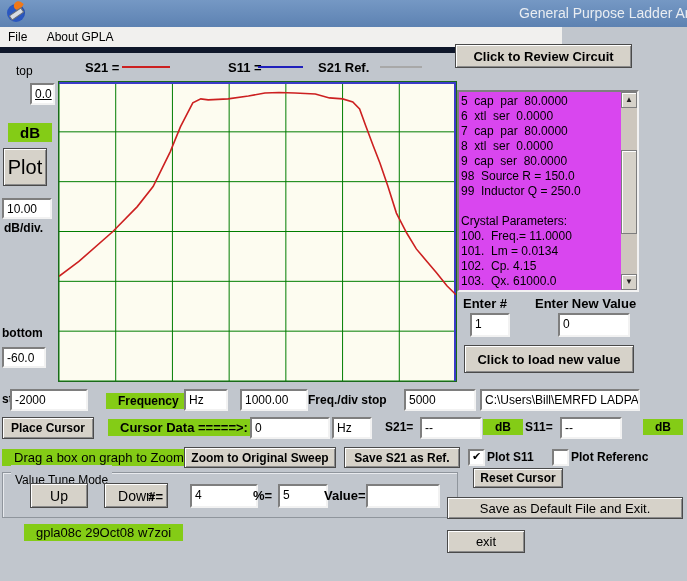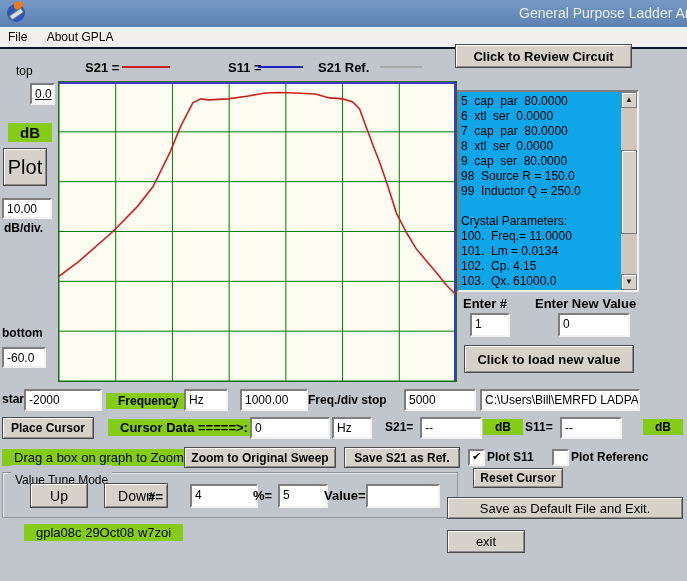--- a/index.html
+++ b/index.html
@@ -9,22 +9,22 @@
   .titlebar{position:absolute;left:0;top:0;width:687px;height:27px;
             background:linear-gradient(#7598c4,#5d82b2);}
   .title-text{position:absolute;left:519px;top:5px;font-size:14px;color:#e9edf2;white-space:nowrap;}
   .app-icon{position:absolute;left:7px;top:4px;width:18px;height:18px;border-radius:50%;
             background:radial-gradient(circle at 40% 60%, #2a57c0 0 55%, #123a8e 100%);}
   .app-icon .flame{position:absolute;left:7px;top:-3px;width:8px;height:9px;background:#f07818;
             border-radius:60% 10% 60% 60%;transform:rotate(35deg);}
   .app-icon .pen{position:absolute;left:2px;top:7px;width:13px;height:4px;background:#d8dde4;
             border:1px solid #6a7078;transform:rotate(-35deg);border-radius:1px;}
   
-  .menubar{position:absolute;left:0;top:27px;width:687px;height:20px;background:#f1f0ee;
-           border-bottom:2px solid #0f172a;font-size:12px;}
+  .menubar{position:absolute;left:0;top:27px;width:562px;height:20px;background:#f1f0ee;
+           border-bottom:6px solid #0f172a;font-size:12px;}
   .menubar span{display:inline-block;padding:3px 8px 0 8px;}
   
   .field{position:absolute;background:#fff;font-size:12px;line-height:16px;padding:1px 3px;
          border-top:2px solid #7e7e7e;border-left:2px solid #7e7e7e;
          border-bottom:2px solid #f2f2f2;border-right:2px solid #f2f2f2;
          white-space:nowrap;overflow:hidden;}
   .btn{position:absolute;background:#d6d2c9;border:1px solid #4a4a4a;
        box-shadow:inset 1px 1px 0 #ffffff,inset -1px -1px 0 #8b8b8b;
        display:flex;align-items:center;justify-content:center;
        font-size:12px;cursor:default;white-space:nowrap;}
@@ -32,21 +32,21 @@
   .lbl{position:absolute;font-size:12px;white-space:nowrap;}
   .beige{background:#84cc16;padding:1px 12px;}
   .legend-line{position:absolute;height:0;border-top:2px solid;}
   .groupbox{position:absolute;border:1px solid #8f959c;box-shadow:1px 1px 0 #e8eaee inset;}
   .groupbox .gb-title{position:absolute;top:-8px;left:8px;background:#c1c6cd;padding:8px 4px;font-size:12px;}
   .checkbox{position:absolute;width:13px;height:13px;background:#fff;
             border-top:2px solid #7e7e7e;border-left:2px solid #7e7e7e;
             border-bottom:2px solid #f2f2f2;border-right:2px solid #f2f2f2;
             font-size:11px;line-height:11px;text-align:center;font-weight:bold;}
   
-  .listbox{position:absolute;left:457px;top:90px;width:178px;height:198px;background:#0ea5e9;
+  .listbox{position:absolute;left:457px;top:90px;width:178px;height:198px;background:#d946ef;
            border-top:2px solid #7e7e7e;border-left:2px solid #7e7e7e;
            border-bottom:2px solid #f2f2f2;border-right:2px solid #f2f2f2;}
   .list-items{position:absolute;left:2px;top:2px;right:17px;bottom:0;overflow:hidden;
               font-size:12px;line-height:15px;white-space:pre;}
   .scrollbar{position:absolute;right:0;top:0;width:16px;height:100%;background:#cdc7be;}
   .sb-btn{position:absolute;left:0;width:16px;height:16px;background:#d6d2c9;border:1px solid #7d7d7d;
           box-shadow:inset 1px 1px 0 #fff;box-sizing:border-box;
           font-size:8px;line-height:14px;text-align:center;color:#222;}
   .sb-thumb{position:absolute;left:0;width:16px;background:#d6d2c9;border:1px solid #7d7d7d;
             box-shadow:inset 1px 1px 0 #fff;box-sizing:border-box;}
@@ -120,21 +120,21 @@
       <div class="sb-btn" style="bottom:0;">▼</div>
     </div>
   </div>
   <span class="lbl bold" style="left:463px;top:296px;font-size:13px;">Enter #</span>
   <span class="lbl bold" style="left:535px;top:296px;font-size:13px;">Enter New Value</span>
   <div class="field" style="left:470px;top:313px;width:30px;height:18px;">1</div>
   <div class="field" style="left:558px;top:313px;width:62px;height:18px;">0</div>
   <button class="btn bold" style="left:464px;top:345px;width:170px;height:28px;font-size:13px;">Click to load new value</button>
 
   <span class="lbl bold" style="left:2px;top:392px;">start</span>
-  <div class="field" style="left:24px;top:389px;width:68px;height:16px;">-2000</div>
+  <div class="field" style="left:10px;top:389px;width:68px;height:16px;">-2000</div>
   <span class="lbl bold beige" style="left:106px;top:393px;">Frequency</span>
   <div class="field" style="left:184px;top:389px;width:34px;height:16px;">Hz</div>
   <div class="field" style="left:240px;top:389px;width:58px;height:16px;">1000.00</div>
   <span class="lbl bold" style="left:308px;top:393px;">Freq./div stop</span>
   <div class="field" style="left:404px;top:389px;width:62px;height:16px;">5000</div>
   <div class="field" style="left:480px;top:389px;width:150px;height:16px;">C:\Users\Bill\EMRFD LADPAC\11MHZ Coh</div>
 
   <button class="btn bold" style="left:2px;top:417px;width:92px;height:22px;">Place Cursor</button>
   <span class="lbl bold beige" style="left:108px;top:419px;font-size:13px;">Cursor Data =====&gt;:</span>
   <div class="field" style="left:250px;top:417px;width:70px;height:16px;">0</div>

